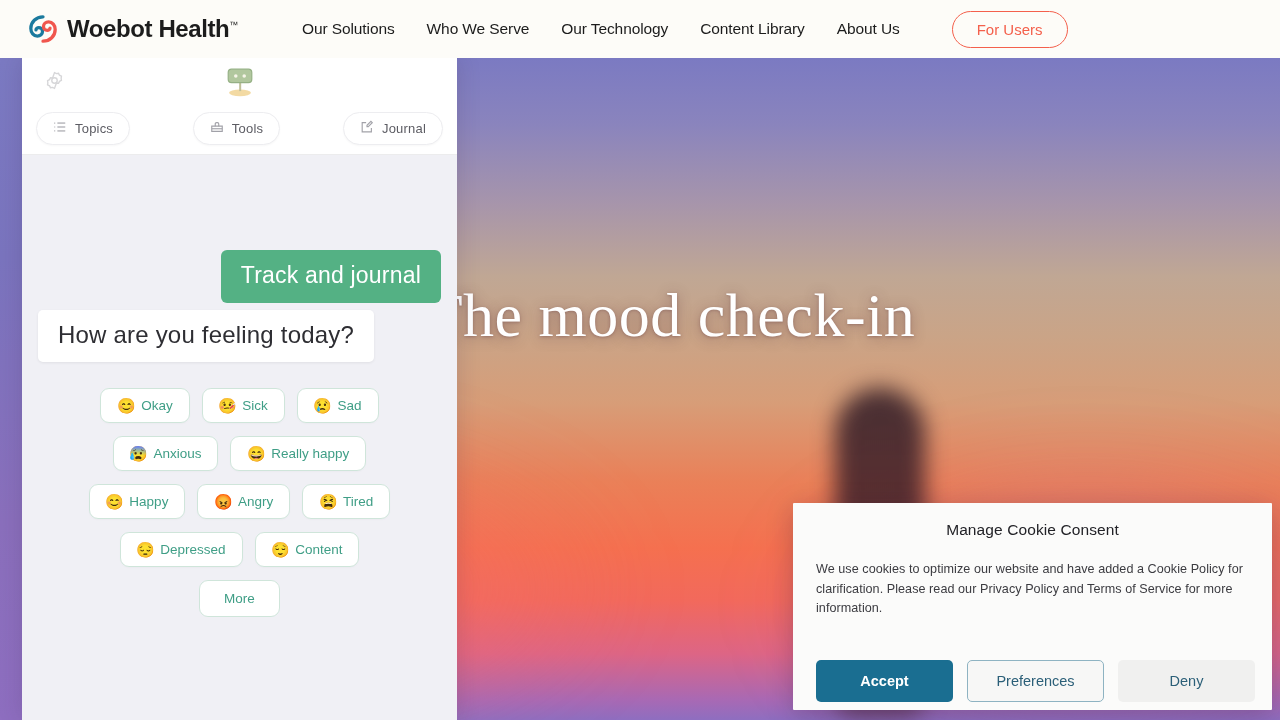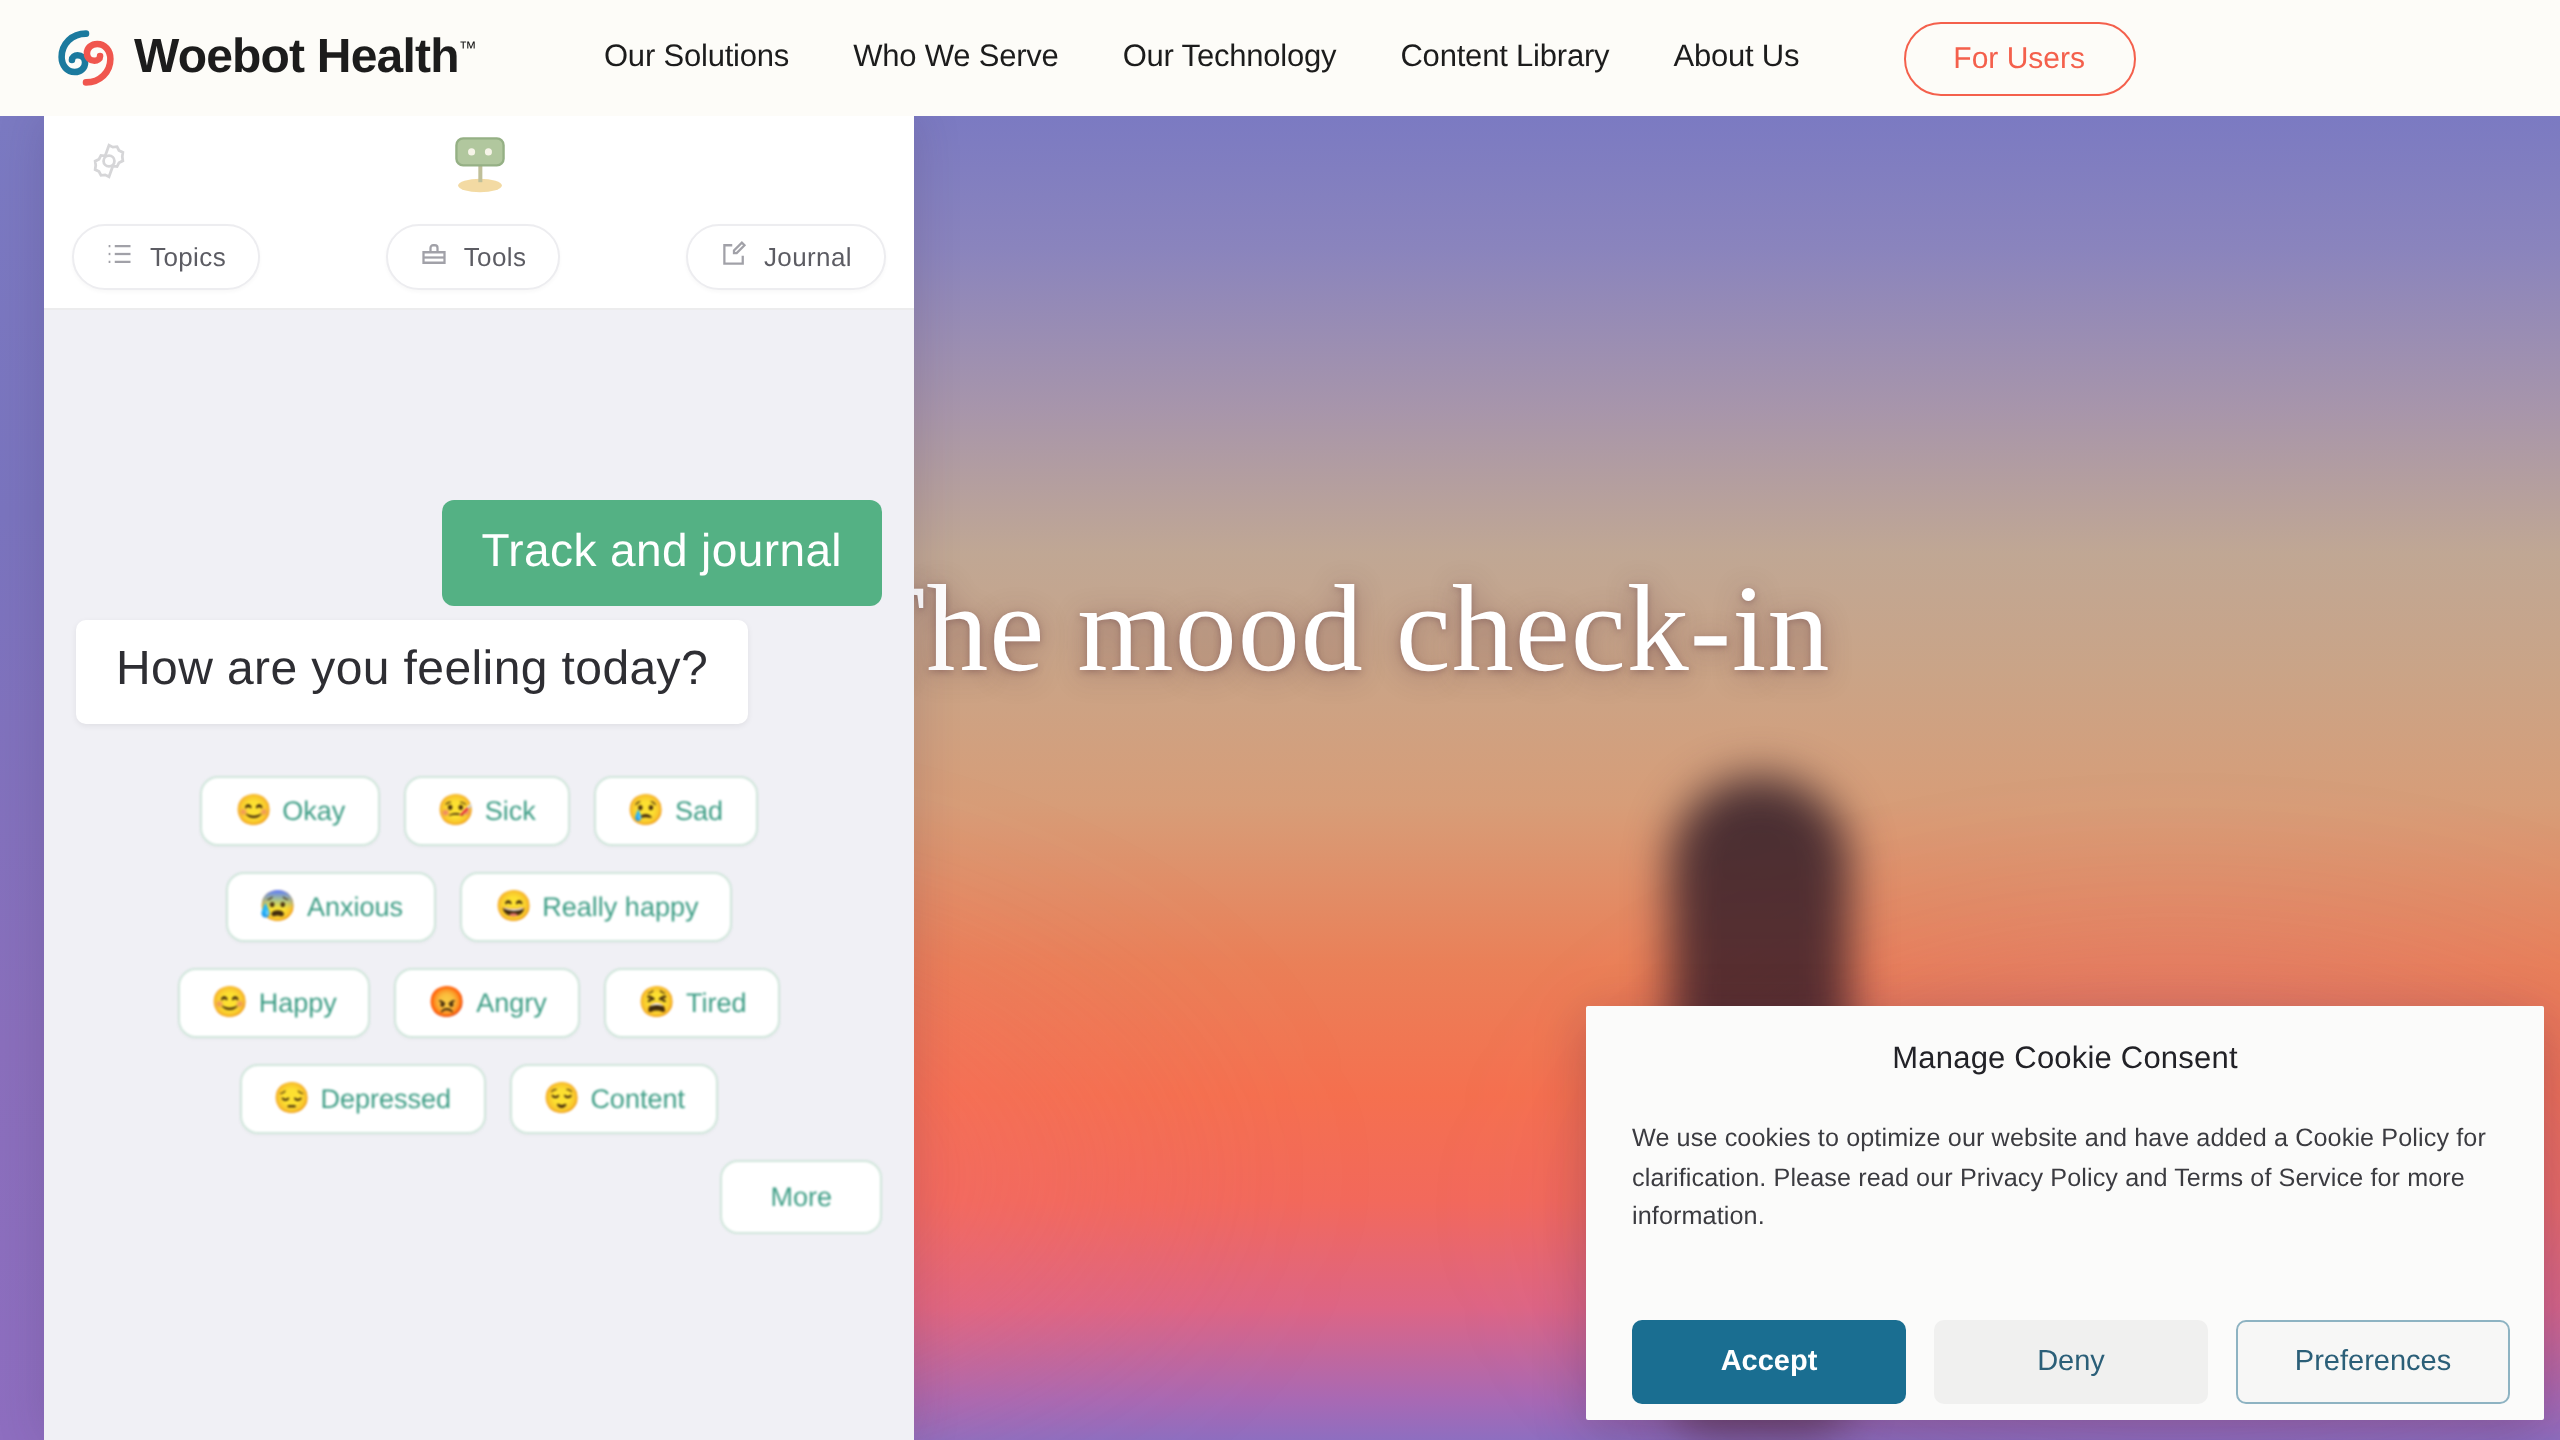--- a/index.html
+++ b/index.html
@@ -150,21 +150,21 @@
   .mood-chip {
     display: flex; align-items: center; gap: 5px;
     background: #ffffff; border: 1px solid #cfe5da;
     border-radius: 9px; padding: 9px 16px;
     font-size: 13.5px; color: #3f9e86; cursor: pointer;
     white-space: nowrap; filter: blur(.5px);
     box-shadow: 0 1px 2px rgba(0,0,0,.025);
   }
   .mood-emoji { font-size: 15px; line-height: 1; }
   .mood-more {
-    display: flex; justify-content: flex-end; margin-top: 3px;
+    display: flex; justify-content: center; margin-top: 3px;
   }
   .chip-more {
     background: #ffffff; border: 1px solid #cfe5da; border-radius: 9px;
     padding: 10px 24px; font-size: 13.5px; color: #3f9e86;
     cursor: pointer; filter: blur(.6px);
   }
 
   
   .cookie-modal {
     position: absolute; left: 793px; top: 503px;
@@ -360,18 +360,18 @@
 
       </div>
     </div>
   </div>
 
   <div class="cookie-modal">
     <div class="cookie-title">Manage Cookie Consent</div>
     <div class="cookie-body">We use cookies to optimize our website and have added a Cookie Policy for clarification. Please read our Privacy Policy and Terms of Service for more information.</div>
     <div class="cookie-actions">
       <button class="ck-btn ck-accept">Accept</button>
+      <button class="ck-btn ck-pref">Preferences</button>
       <button class="ck-btn ck-deny">Deny</button>
-      <button class="ck-btn ck-pref">Preferences</button>
     </div>
   </div>
 
 </div>
 
 </body></html>

